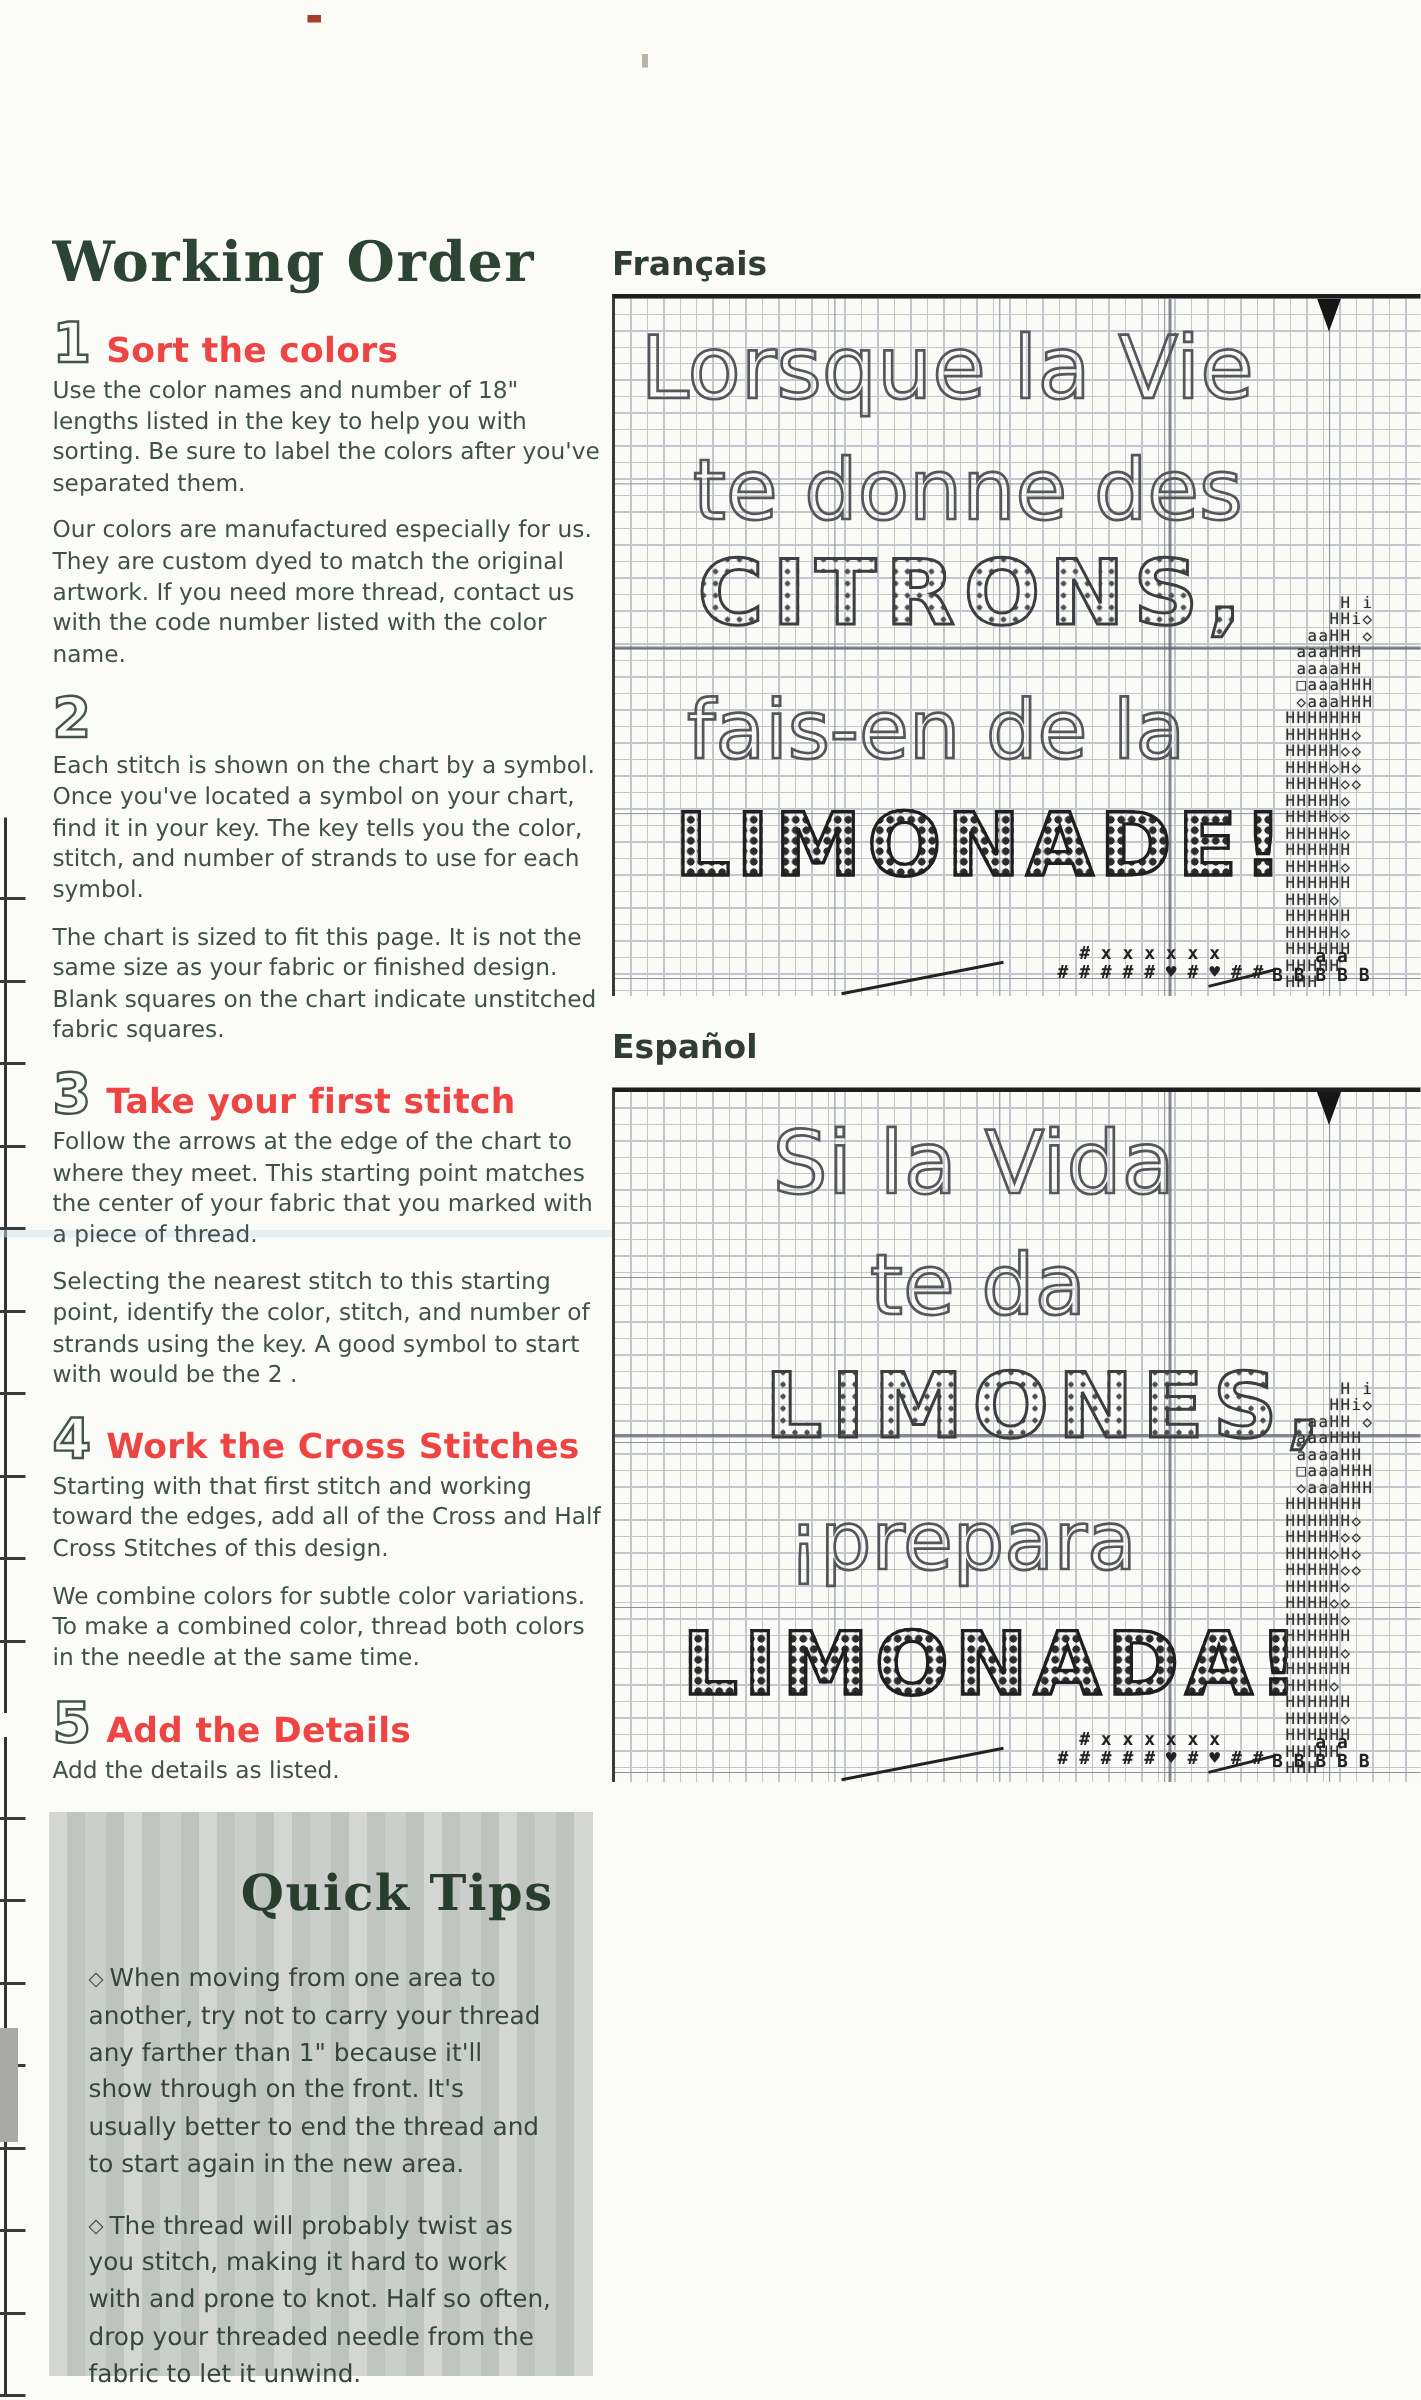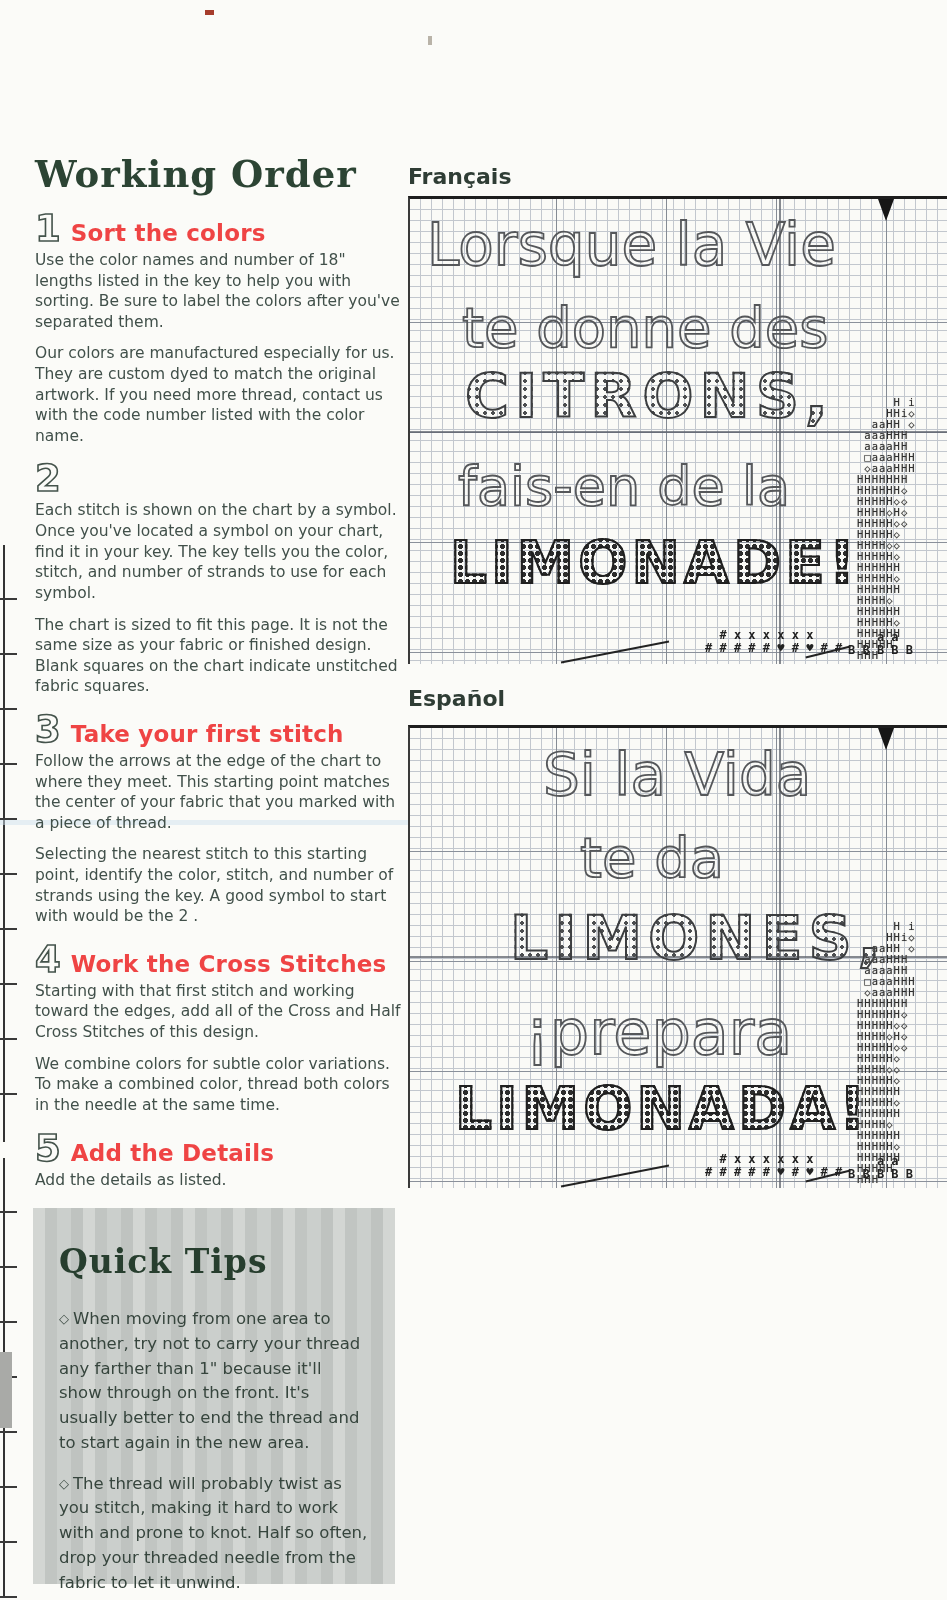--- a/index.html
+++ b/index.html
@@ -26,21 +26,21 @@
   
   .quick-tips{
     position:absolute;left:33px;top:1208px;width:362px;height:376px;box-sizing:border-box;
     background:#c9cdca;
     background-image:repeating-linear-gradient(90deg,
        #d3d6d3 0 12px,#c1c5c2 12px 24px,#cbcfcc 24px 38px,#bfc3c0 38px 50px);
     padding:20px 26px 10px 26px;
   }
   .qt-title{
     font-family:"DejaVu Serif","Liberation Serif",serif;
-    font-weight:bold;font-size:33px;color:#273e2e;text-align:left;
+    font-weight:bold;font-size:33px;color:#273e2e;text-align:right;
     margin:14px 0 26px 0;letter-spacing:1px;
   }
   .qt-tip{font-size:16.5px;line-height:1.5;color:#36453d;margin:0 0 16px 0;}
   .qt-bullet{font-size:13px;margin-right:4px;position:relative;top:-1px;}
   
   .chart-label{
     position:absolute;left:408px;font-size:22px;font-weight:bold;color:#2f3d35;
   }
   #label-fr{top:164px;}
   #label-es{top:686px;}
@@ -76,24 +76,24 @@
   .st-clubs{
     font-weight:700;color:transparent;-webkit-text-stroke:2.2px #1f1f1f;
     background-image:radial-gradient(circle,#2c2c2c 2.5px,transparent 2.7px);
     background-size:7px 7px;-webkit-background-clip:text;background-clip:text;
   }
   #chart-fr .line1{left:17px;top:12px;font-size:58px;}
   #chart-fr .line2{left:52px;top:96px;font-size:56px;}
   #chart-fr .line3{left:55px;top:162px;font-size:60px;letter-spacing:6px;}
   #chart-fr .line4{left:48px;top:256px;font-size:54px;}
   #chart-fr .line5{left:40px;top:330px;font-size:58px;letter-spacing:4px;}
-  #chart-es .line1{left:105px;top:13px;font-size:58px;margin-left:28px;}
+  #chart-es .line1{left:105px;top:13px;font-size:58px;}
   #chart-es .line2{left:170px;top:97px;font-size:56px;}
   #chart-es .line3{left:100px;top:175px;font-size:60px;letter-spacing:6px;}
-  #chart-es .line4{left:115px;top:268px;font-size:62px;}
+  #chart-es .line4{left:115px;top:268px;font-size:54px;}
   #chart-es .line5{left:45px;top:347px;font-size:58px;letter-spacing:4px;}
   
   .motif{
     position:absolute;right:0;width:92px;font-family:"DejaVu Sans Mono","Liberation Mono",monospace;
     font-size:10.5px;line-height:11px;letter-spacing:1px;color:#2e2e2e;white-space:pre;
     text-shadow:0 0 1px #9a9a95;
   }
   #chart-fr .motif{top:198px;} #chart-es .motif{top:193px;}
   
   .bottom-syms{

